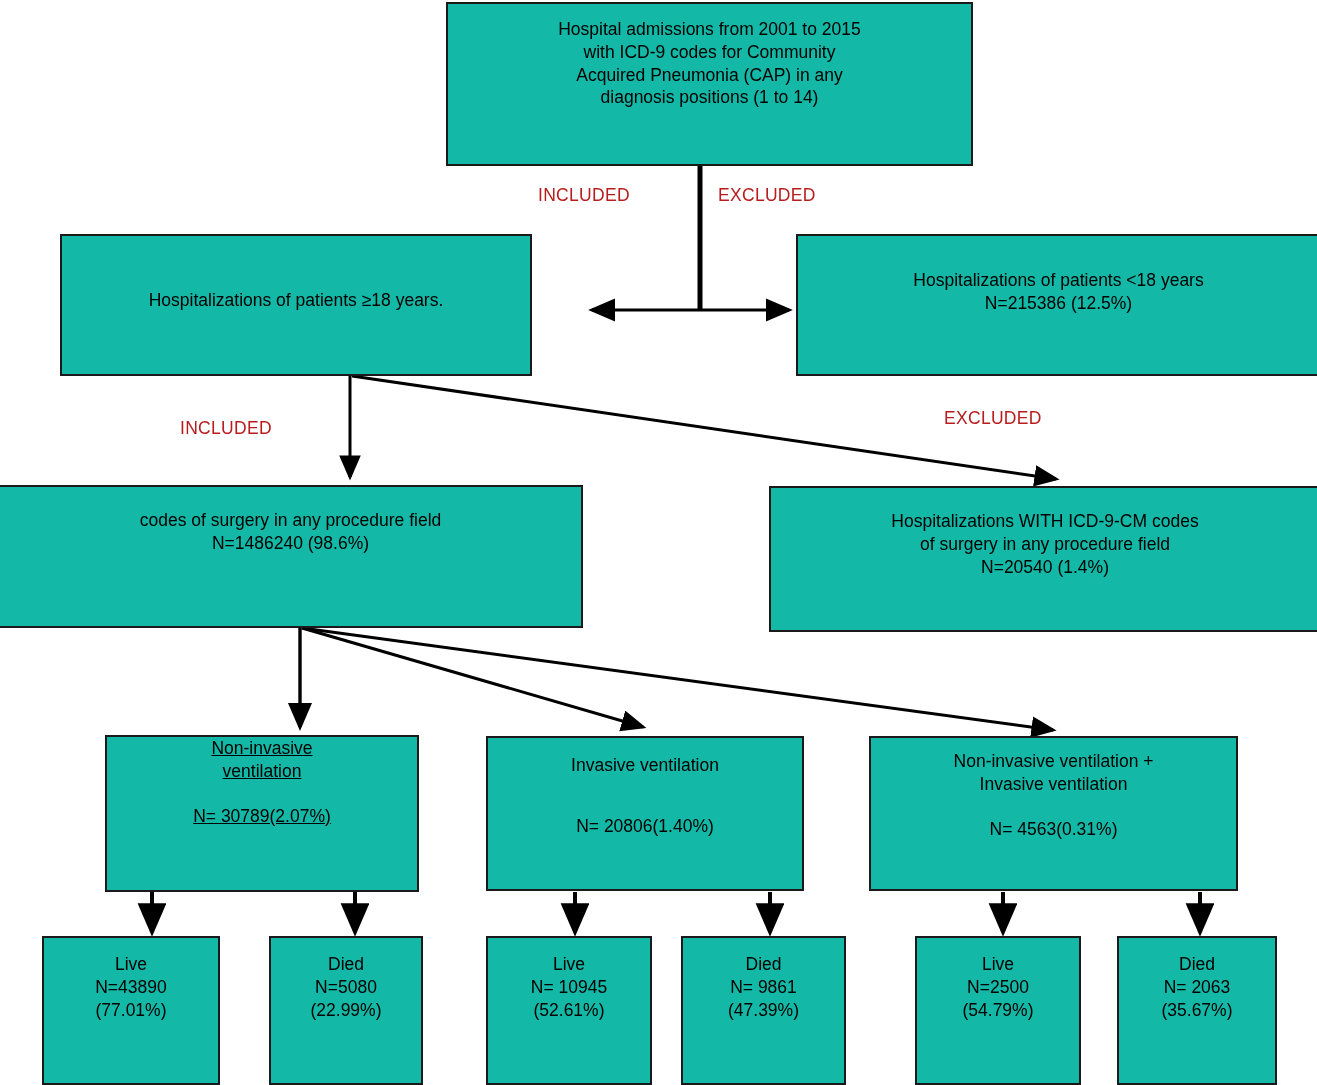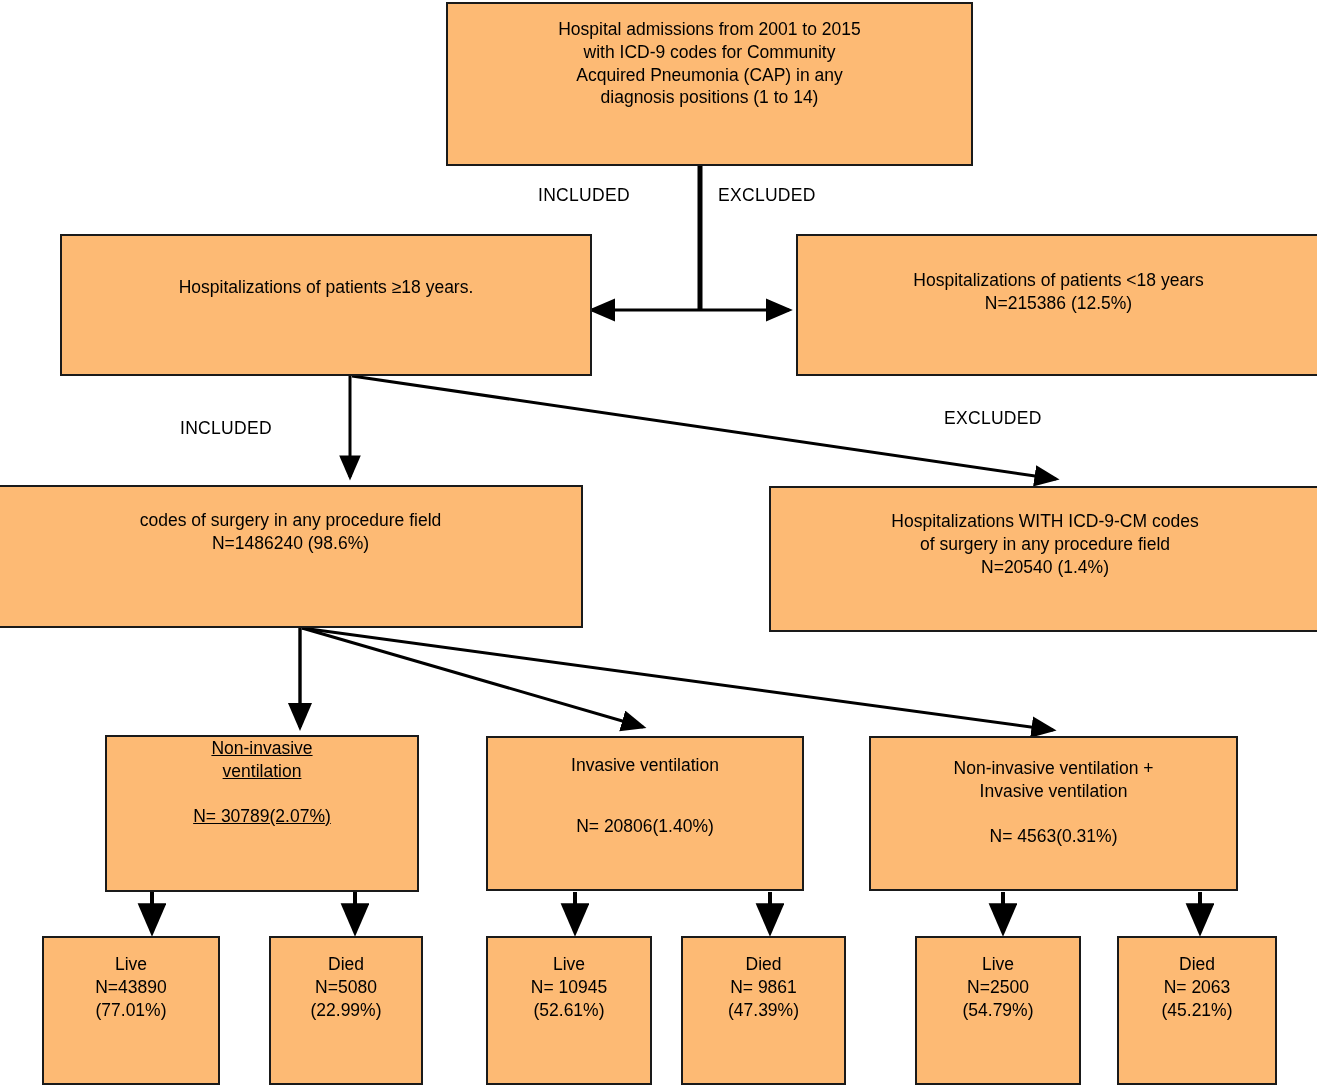--- a/index.html
+++ b/index.html
@@ -9,36 +9,36 @@
     color:#000;
     -webkit-font-smoothing:antialiased;
   }
   #flow{position:relative;width:1317px;height:1085px;overflow:hidden;background:#fff;}
   svg.connectors{position:absolute;left:0;top:0;width:1317px;height:1085px;}
 
   .node{
     position:absolute;
     box-sizing:border-box;
     border:2px solid #1a1a1a;
-    background:#fdba74;
+    background:#14b8a6;
     text-align:center;
     line-height:1.30;
   }
   .node .txt{
     display:block;
     padding:0 6px;
   }
   .node.pad-top{padding-top:14px;}
   .f17b{font-size:17.5px;}
   .edge-label{
     position:absolute;
     font-size:17.5px;
     letter-spacing:0.3px;
     white-space:nowrap;
-    color:#000000;
+    color:#b91c1c;
   }
   .gap{display:block;height:22px;}
   .gap-sm{display:block;height:16px;}
 </style>
 </head>
 <body>
 
 <div id="flow">
 
   <svg class="connectors" viewBox="0 0 1317 1085">
@@ -82,21 +82,21 @@
   <div class="edge-label" style="left:180px;top:418px;">INCLUDED</div>
   <div class="edge-label" style="left:944px;top:408px;">EXCLUDED</div>
 
   <div class="node pad-top" style="left:446px;top:2px;width:527px;height:164px;">
     <span class="txt f17b">Hospital admissions from 2001 to 2015</span>
     <span class="txt f17b">with ICD-9 codes for Community</span>
     <span class="txt f17b">Acquired Pneumonia (CAP) in any</span>
     <span class="txt f17b">diagnosis positions (1 to 14)</span>
   </div>
 
-  <div class="node" style="left:60px;top:234px;width:532px;height:142px;padding-top:40px;">
+  <div class="node" style="left:60px;top:234px;width:472px;height:142px;padding-top:53px;">
     <span class="txt f17b">Hospitalizations of patients ≥18 years.</span>
   </div>
 
   <div class="node" style="left:796px;top:234px;width:525px;height:142px;padding-top:33px;">
     <span class="txt f17b">Hospitalizations of patients &lt;18 years</span>
     <span class="txt f17b">N=215386 (12.5%)</span>
   </div>
 
   <div class="node" style="left:-2px;top:485px;width:585px;height:143px;padding-top:22px;">
     <span class="txt f17b">codes of surgery in any procedure field</span>
@@ -116,21 +116,21 @@
     <span class="txt f17b">N= 30789(2.07%)</span>
   </div>
 
   <div class="node" style="left:486px;top:736px;width:318px;height:155px;padding-top:16px;">
     <span class="txt f17b">Invasive ventilation</span>
     <span class="gap"></span>
     <span class="gap-sm"></span>
     <span class="txt f17b">N= 20806(1.40%)</span>
   </div>
 
-  <div class="node" style="left:869px;top:736px;width:369px;height:155px;padding-top:19px;">
+  <div class="node" style="left:869px;top:736px;width:369px;height:155px;padding-top:12px;">
     <span class="txt f17b">Non-invasive ventilation +</span>
     <span class="txt f17b">Invasive ventilation</span>
     <span class="gap"></span>
     <span class="txt f17b">N= 4563(0.31%)</span>
   </div>
 
   <div class="node" style="left:42px;top:936px;width:178px;height:149px;padding-top:15px;">
     <span class="txt f17b">Live</span>
     <span class="txt f17b">N=43890</span>
     <span class="txt f17b">(77.01%)</span>
@@ -156,16 +156,16 @@
 
   <div class="node" style="left:915px;top:936px;width:166px;height:149px;padding-top:15px;">
     <span class="txt f17b">Live</span>
     <span class="txt f17b">N=2500</span>
     <span class="txt f17b">(54.79%)</span>
   </div>
 
   <div class="node" style="left:1117px;top:936px;width:160px;height:149px;padding-top:15px;">
     <span class="txt f17b">Died</span>
     <span class="txt f17b">N= 2063</span>
-    <span class="txt f17b">(45.21%)</span>
+    <span class="txt f17b">(35.67%)</span>
   </div>
 
 </div>
 
 </body></html>

